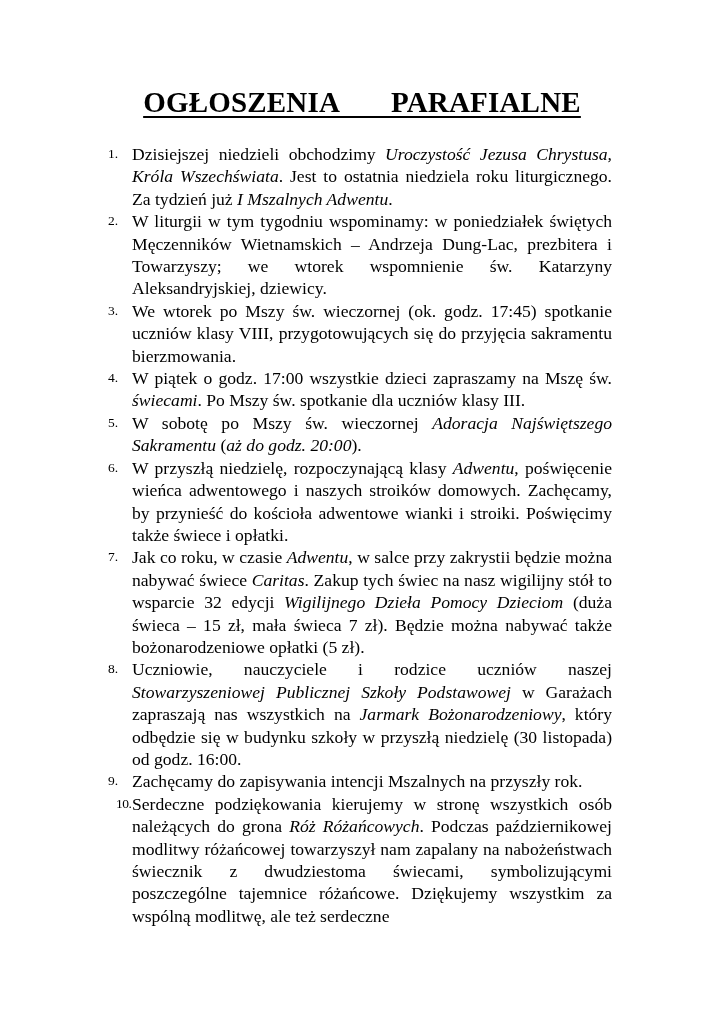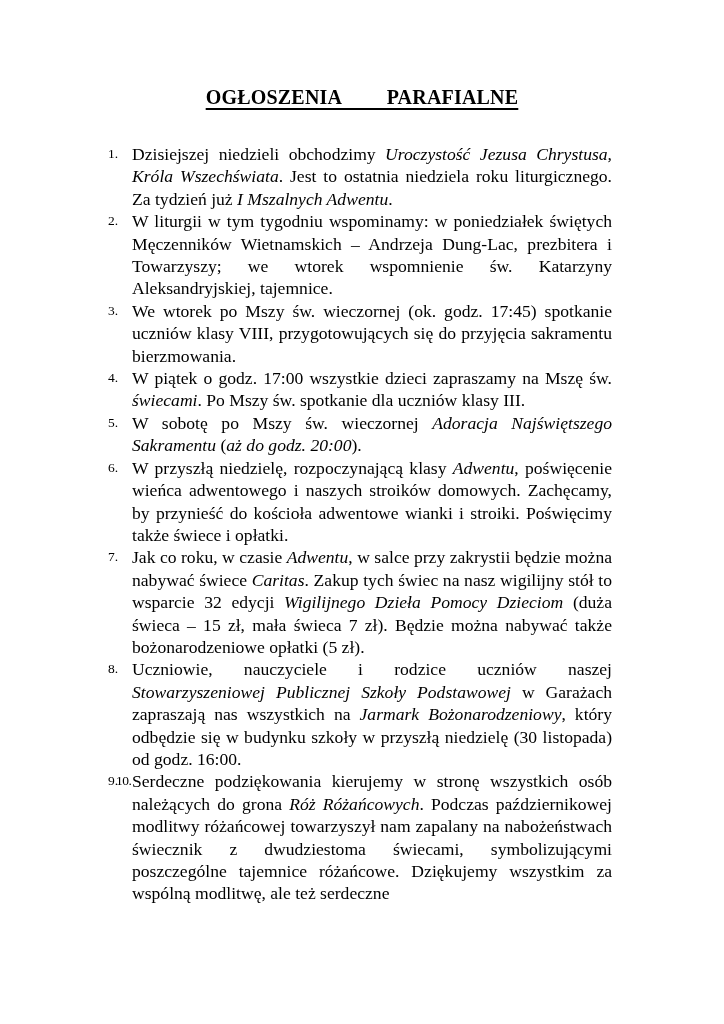--- a/index.html
+++ b/index.html
@@ -1,38 +1,38 @@
 <!DOCTYPE html>
 <html><head>
 <meta charset="utf-8">
 <style>
   html, body { margin: 0; padding: 0; background: #ffffff; }
   body { width: 724px; height: 1024px; position: relative; overflow: hidden;
          font-family: "Liberation Serif", serif; color: #000; }
   .title { position: absolute; top: 86px; left: 0; width: 724px; text-align: center;
-           font-weight: bold; font-size: 20px; text-decoration: underline;
+           font-weight: bold; font-size: 29px; text-decoration: underline;
            text-decoration-thickness: 2px; text-underline-offset: 4px;
            word-spacing: 10px; letter-spacing: 0.2px; }
   ol.items { position: absolute; top: 143px; left: 108px; width: 504px;
              margin: 0; padding: 0; list-style: none; }
   ol.items li { position: relative; padding-left: 24px; font-size: 17.6px;
                 line-height: 22.4px; text-align: justify; text-align-last: left; }
   ol.items li .num { position: absolute; left: 0; top: 0; font-size: 13.5px; }
   ol.items li .num.wide { left: 8px; letter-spacing: -0.5px; }
   .it { font-style: italic; }
 </style>
 </head>
 <body>
 
 <h1 class="title" style="margin:0;white-space:pre;">OGŁOSZENIA   PARAFIALNE</h1>
 
 <ol class="items" id="items-list">
     <li><span class="num">1.</span><span>Dzisiejszej niedzieli obchodzimy </span><span class="it">Uroczystość Jezusa Chrystusa, Króla Wszechświata</span><span>.  Jest to ostatnia niedziela roku liturgicznego. Za tydzień już </span><span class="it">I Mszalnych Adwentu</span><span>.</span></li>
-    <li><span class="num">2.</span><span>W liturgii w tym tygodniu wspominamy: w poniedziałek świętych Męczenników Wietnamskich – Andrzeja Dung-Lac, prezbitera i Towarzyszy; we wtorek wspomnienie św. Katarzyny Aleksandryjskiej, tajemnice.</span></li>
+    <li><span class="num">2.</span><span>W liturgii w tym tygodniu wspominamy: w poniedziałek świętych Męczenników Wietnamskich – Andrzeja Dung-Lac, prezbitera i Towarzyszy; we wtorek wspomnienie św. Katarzyny Aleksandryjskiej, dziewicy.</span></li>
     <li><span class="num">3.</span><span>We wtorek po Mszy św. wieczornej (ok. godz. 17:45) spotkanie uczniów klasy VIII, przygotowujących się do przyjęcia sakramentu bierzmowania.</span></li>
     <li><span class="num">4.</span><span>W piątek o godz. 17:00 wszystkie dzieci zapraszamy na Mszę św. </span><span class="it">świecami</span><span>. Po Mszy św. spotkanie dla uczniów klasy III.</span></li>
     <li><span class="num">5.</span><span>W sobotę po Mszy św. wieczornej </span><span class="it">Adoracja Najświętszego Sakramentu</span><span> (</span><span class="it">aż do godz. 20:00</span><span>).</span></li>
     <li><span class="num">6.</span><span>W przyszłą niedzielę, rozpoczynającą klasy </span><span class="it">Adwentu</span><span>, poświęcenie wieńca adwentowego i naszych stroików domowych. Zachęcamy, by przynieść do kościoła adwentowe wianki i stroiki. Poświęcimy także świece i opłatki.</span></li>
     <li><span class="num">7.</span><span>Jak co roku, w czasie </span><span class="it">Adwentu</span><span>, w salce przy zakrystii będzie można nabywać świece </span><span class="it">Caritas</span><span>. Zakup tych świec na nasz wigilijny stół to wsparcie 32 edycji </span><span class="it">Wigilijnego Dzieła Pomocy Dzieciom</span><span> (duża świeca – 15 zł, mała świeca 7 zł). Będzie można nabywać także bożonarodzeniowe opłatki (5 zł).</span></li>
     <li><span class="num">8.</span><span>Uczniowie, nauczyciele i rodzice uczniów naszej </span><span class="it">Stowarzyszeniowej Publicznej Szkoły Podstawowej</span><span> w Garażach zapraszają nas wszystkich na </span><span class="it">Jarmark Bożonarodzeniowy</span><span>, który odbędzie się w budynku szkoły w przyszłą niedzielę (30 listopada) od godz. 16:00.</span></li>
-    <li><span class="num">9.</span></li>
+    <li><span class="num">9.</span><span>Zachęcamy do zapisywania intencji Mszalnych na przyszły rok.</span></li>
     <li><span class="num wide">10.</span><span>Serdeczne podziękowania kierujemy w stronę wszystkich osób należących do grona </span><span class="it">Róż Różańcowych</span><span>. Podczas październikowej modlitwy różańcowej towarzyszył nam zapalany na nabożeństwach świecznik z dwudziestoma świecami, symbolizującymi poszczególne tajemnice różańcowe. Dziękujemy wszystkim za wspólną modlitwę, ale też serdeczne</span></li>
   </ol>
 
 </body></html>

